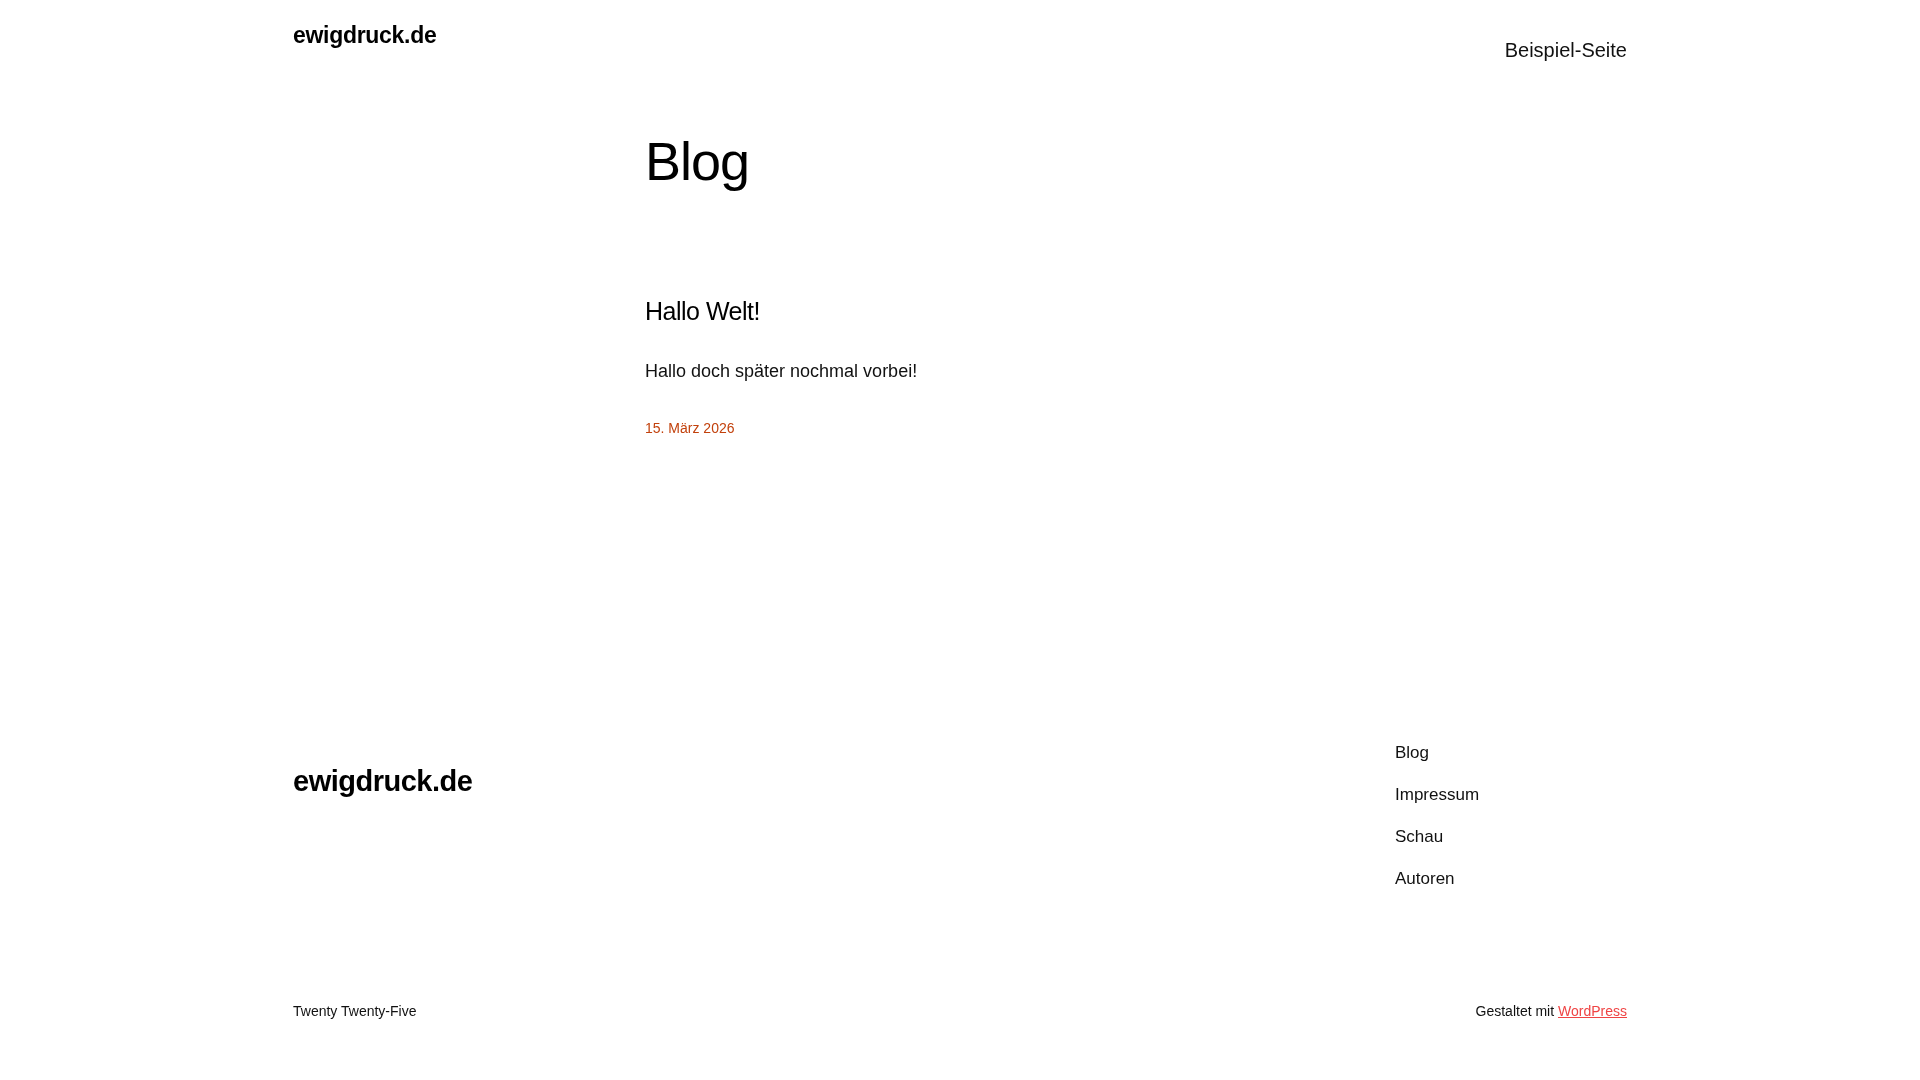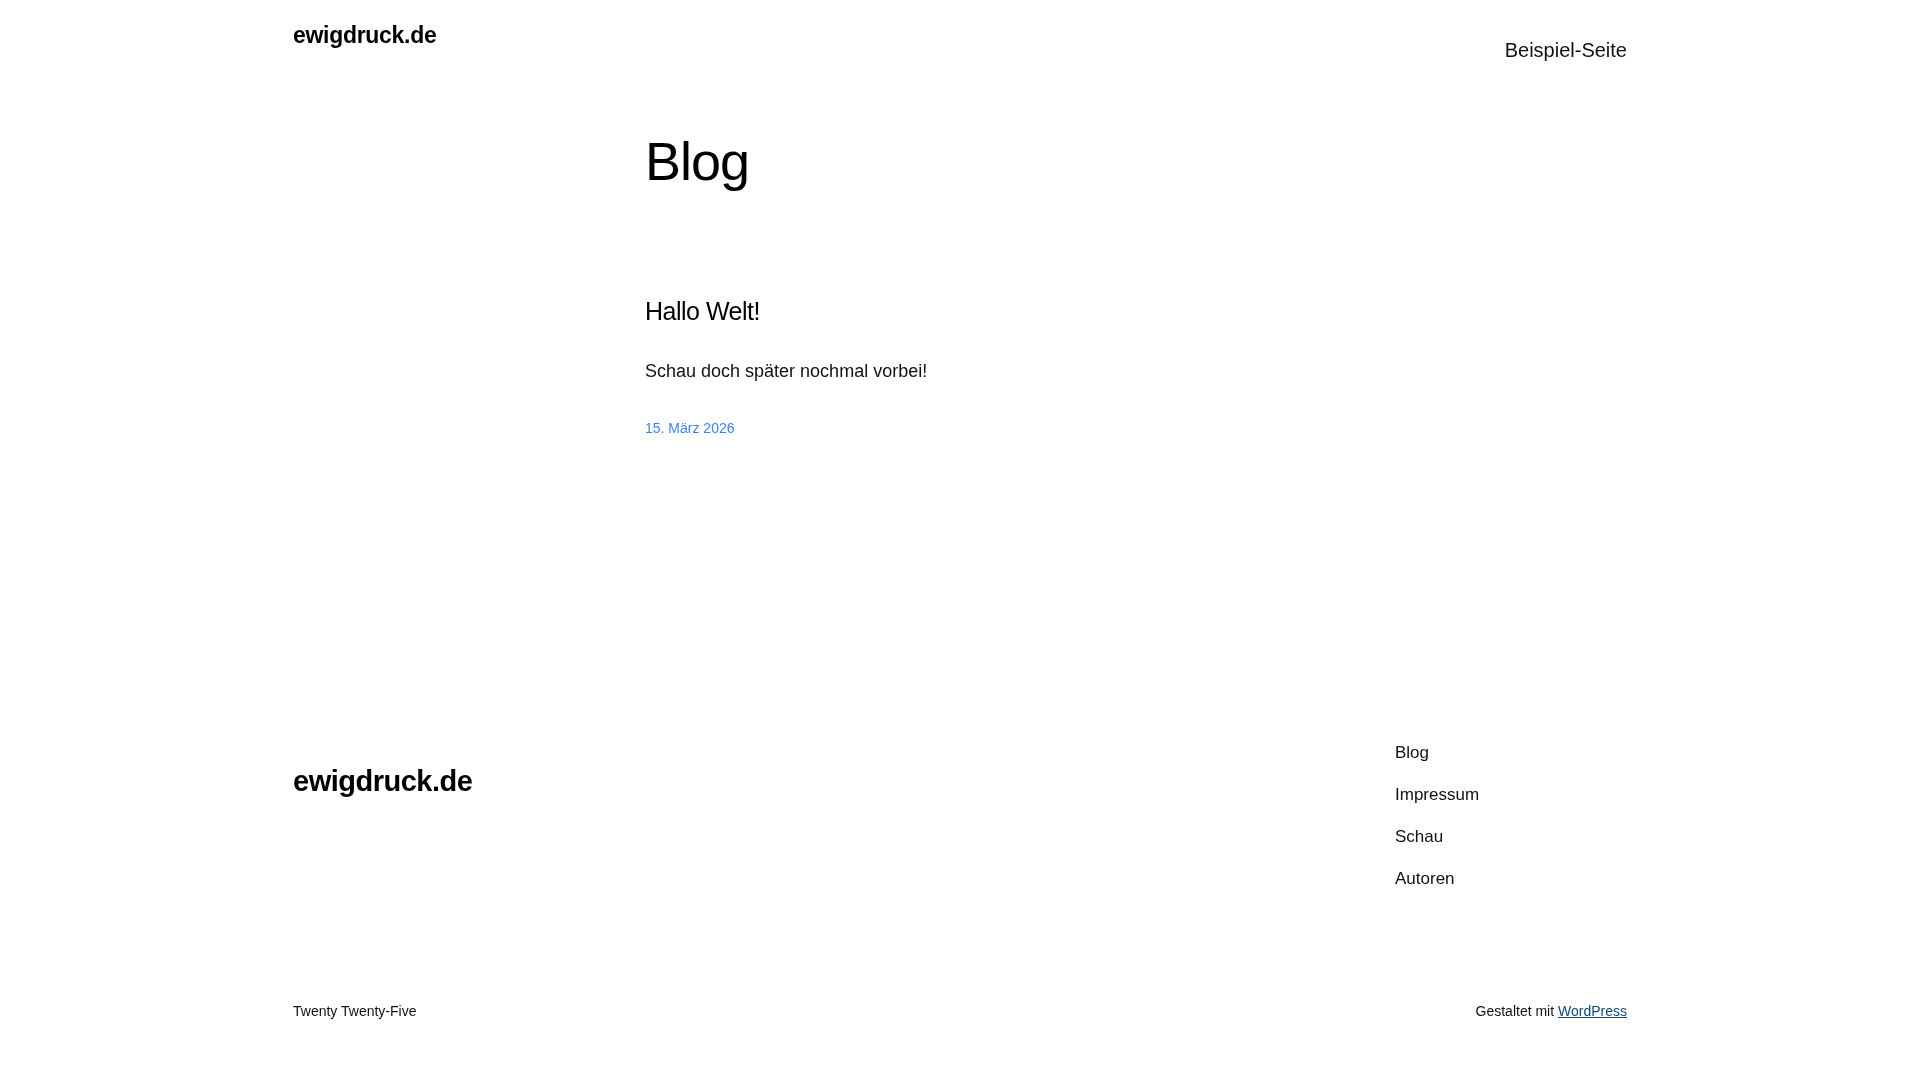--- a/index.html
+++ b/index.html
@@ -95,21 +95,21 @@
     line-height: 1.55;
     margin: 0;
     color: #111;
   }
   .post-excerpt .line {
     display: block;
   }
   .post-date {
     margin-top: 33px;
     font-size: 14px;
-    color: #3b82f6;
+    color: #c2410c;
     line-height: 1.3;
   }
 
   
   .site-footer {
     position: absolute;
     left: 0;
     top: 742px;
     width: 1920px;
     box-sizing: border-box;
@@ -162,21 +162,21 @@
     width: 1920px;
     box-sizing: border-box;
     padding: 0 293px;
     display: flex;
     align-items: center;
     justify-content: space-between;
     font-size: 14px;
     color: #111;
   }
   .footer-credit a {
-    color: #0c4a6e;
+    color: #ef4444;
     text-decoration: underline;
   }
   .footer-theme {
     line-height: 1.3;
   }
   .footer-credit {
     line-height: 1.3;
   }
 </style>
 </head>
@@ -193,21 +193,21 @@
 
   <main class="content">
     <h1 class="archive-title">Blog</h1>
 
     <div class="post-list">
       <article class="post">
         <h2 class="post-title">
           <a href="#">Hallo Welt!</a>
         </h2>
         <p class="post-excerpt">
-          <span class="line">Schau doch später nochmal vorbei!</span>
+          <span class="line">Hallo doch später nochmal vorbei!</span>
         </p>
         <div class="post-date">15. März 2026</div>
       </article>
     </div>
   </main>
 
   <footer class="site-footer">
     <div class="footer-top">
       <a class="footer-brand" href="#">ewigdruck.de</a>
 

